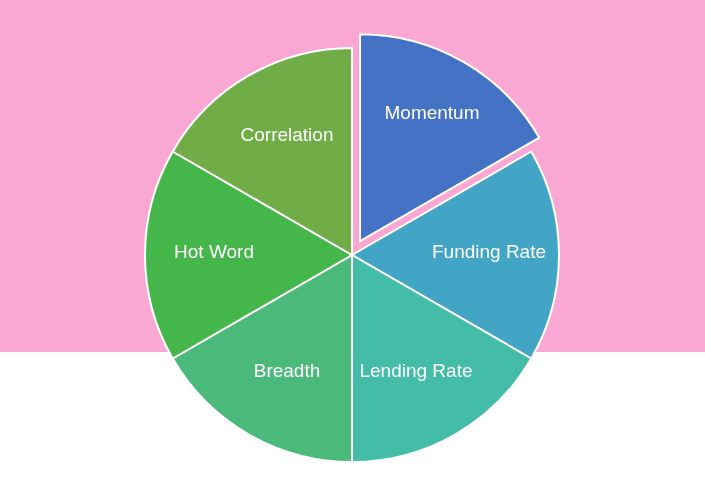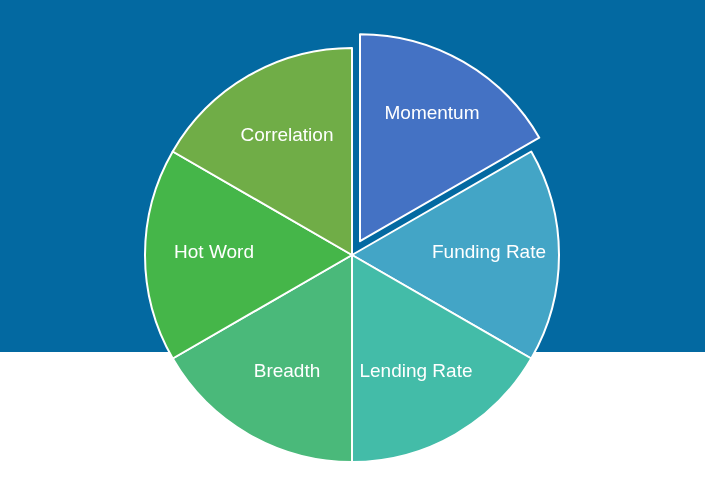--- a/index.html
+++ b/index.html
@@ -10,21 +10,21 @@
   body {
     width: 705px;
     height: 500px;
     font-family: "Liberation Sans", sans-serif;
     overflow: hidden;
   }
   #chart-root {
     position: relative;
     width: 705px;
     height: 352px;
-    background: #0369a1;
+    background: #f9a8d4;
   }
   #pie-svg {
     display: block;
     width: 705px;
     height: 500px;
   }
   .slice-path {
     stroke: #ffffff;
     stroke-width: 2;
     stroke-linejoin: round;

